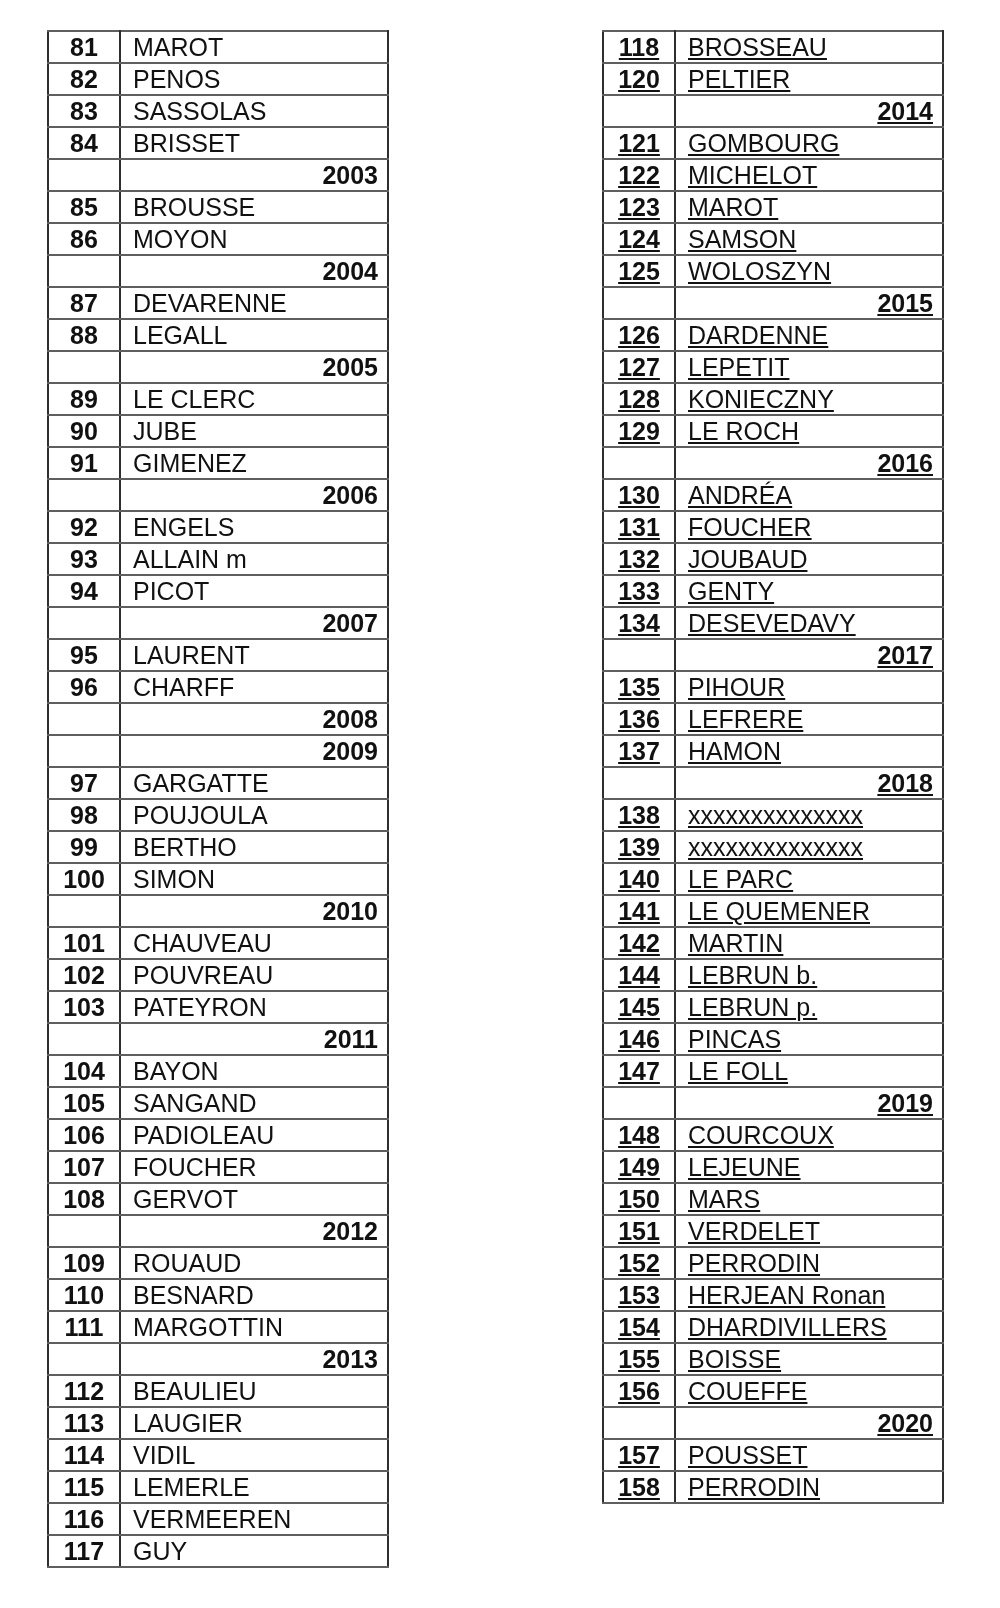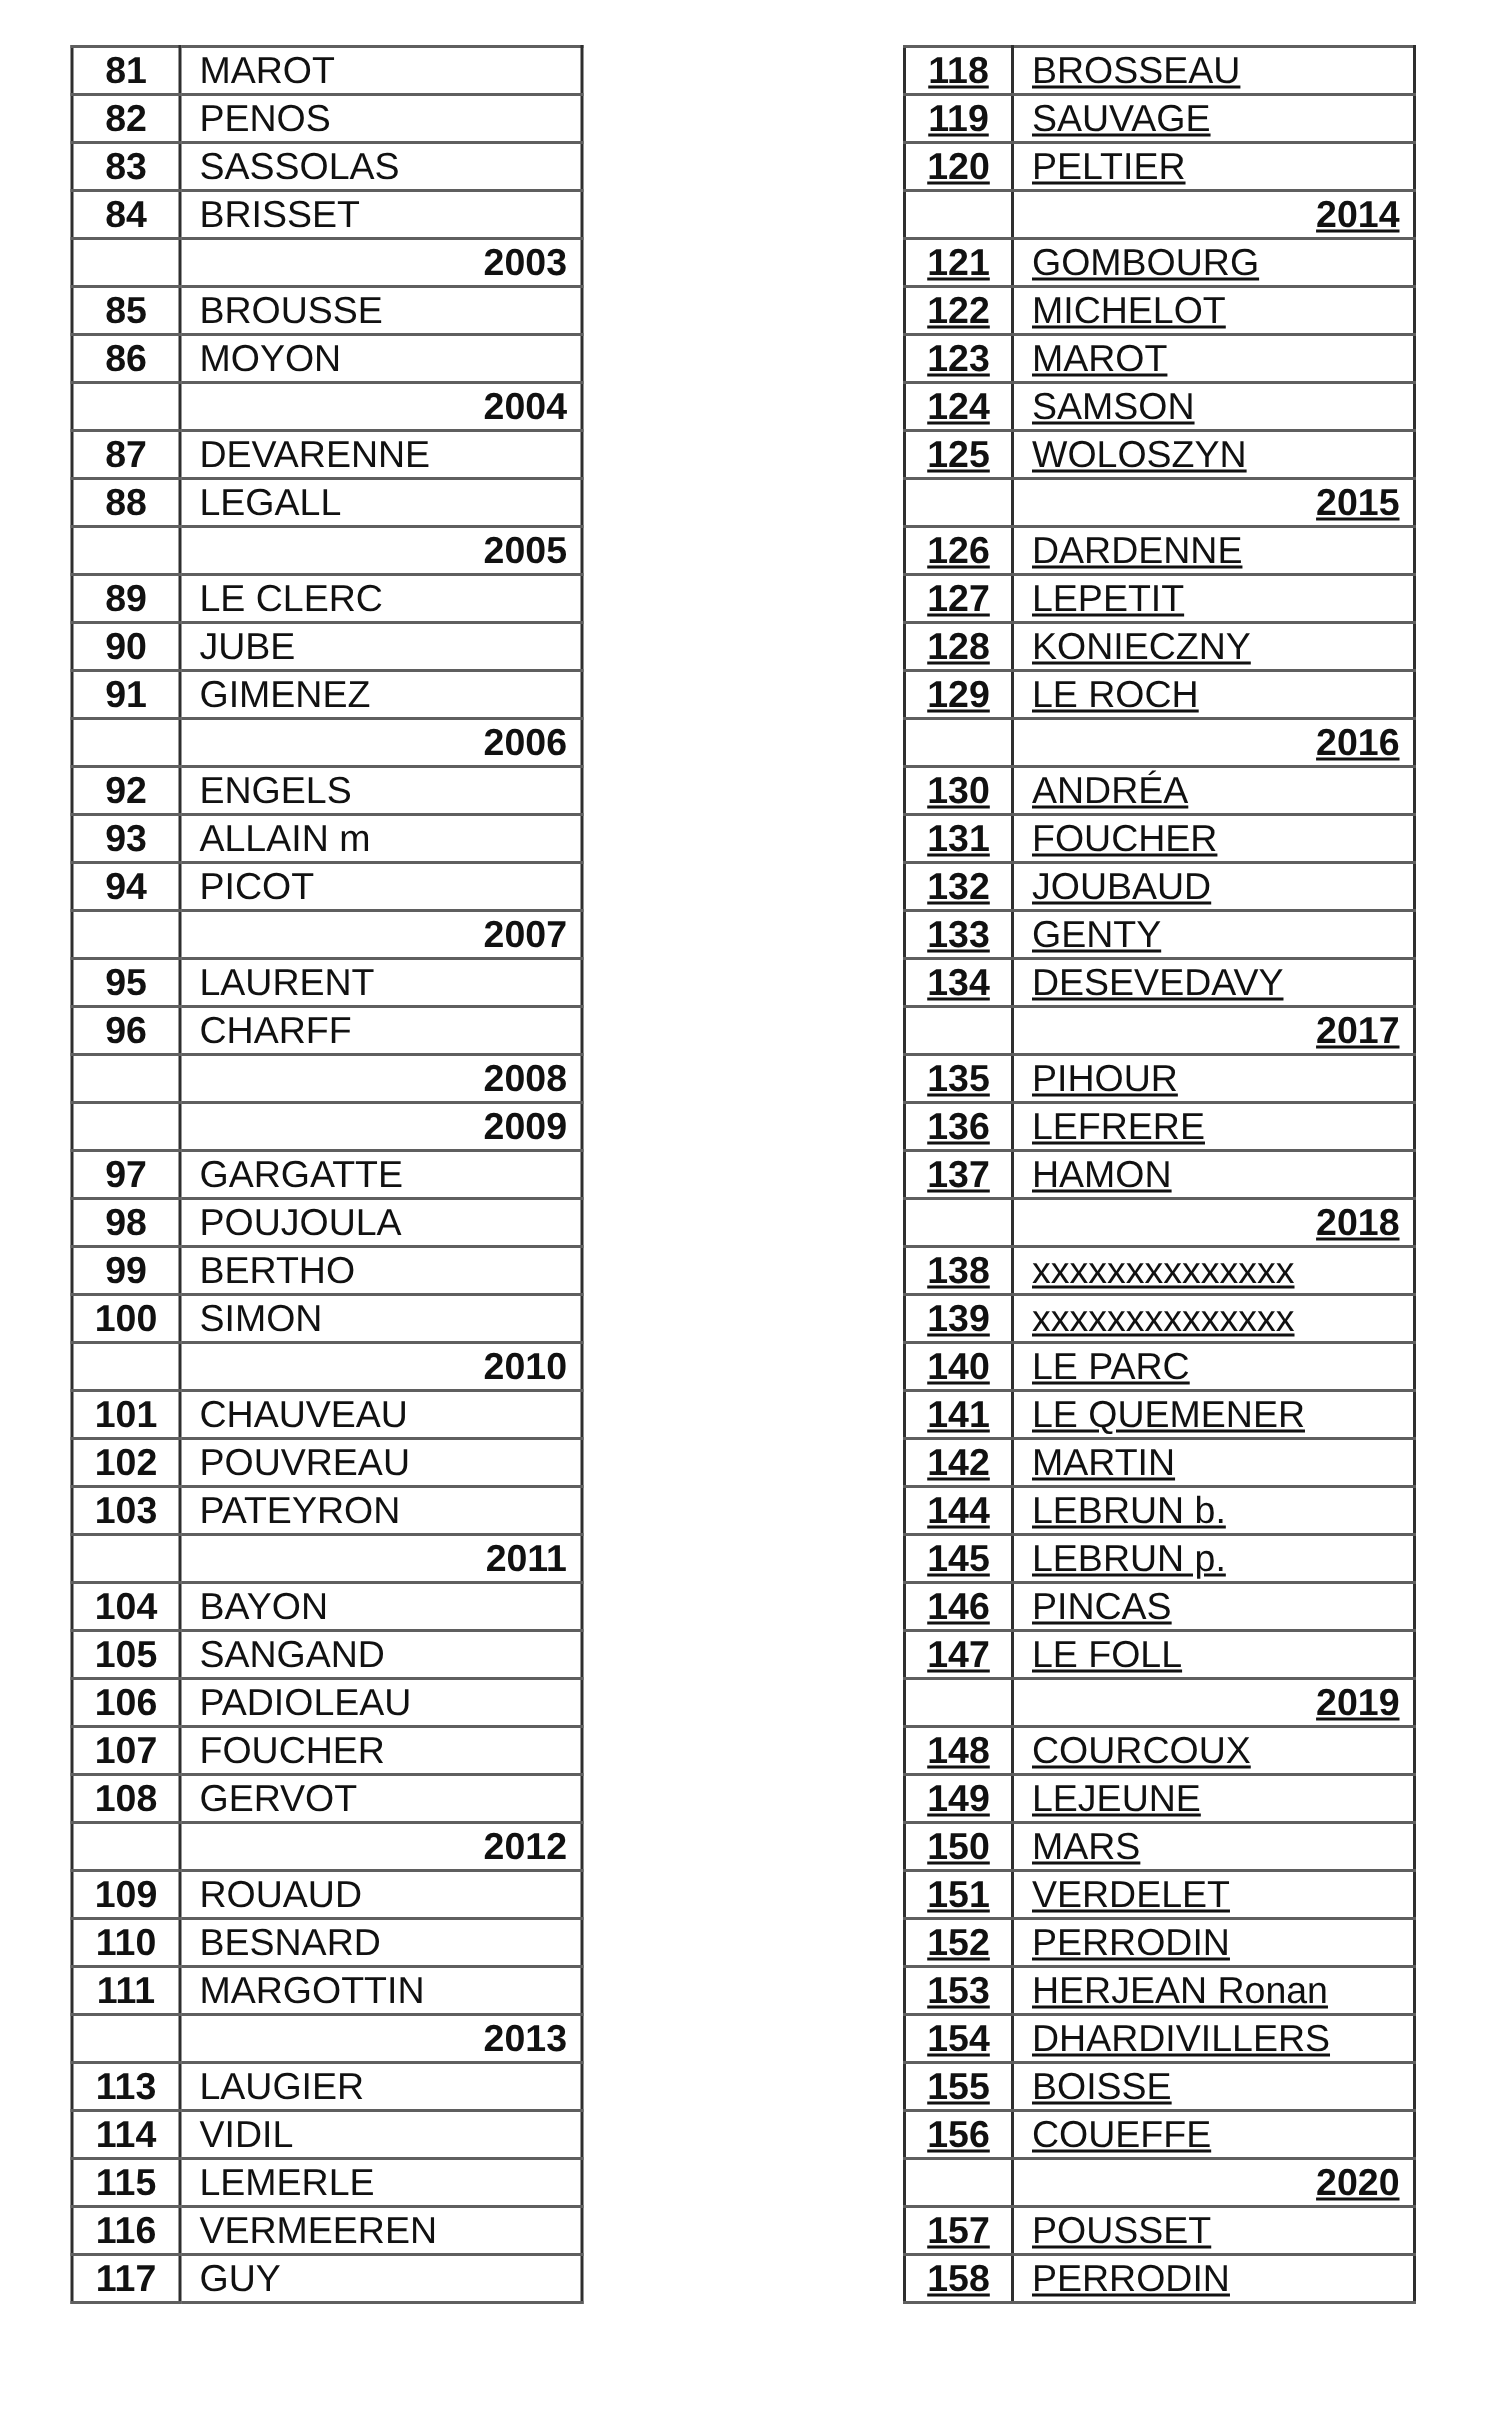--- a/index.html
+++ b/index.html
@@ -223,20 +223,24 @@
         </tr>
         <tr>
           <td class="num">111</td>
           <td class="name">MARGOTTIN</td>
         </tr>
         <tr>
           <td class="num"></td>
           <td class="name year">2013</td>
         </tr>
         <tr>
+          <td class="num">112</td>
+          <td class="name">BEAULIEU</td>
+        </tr>
+        <tr>
           <td class="num">113</td>
           <td class="name">LAUGIER</td>
         </tr>
         <tr>
           <td class="num">114</td>
           <td class="name">VIDIL</td>
         </tr>
         <tr>
           <td class="num">115</td>
           <td class="name">LEMERLE</td>
@@ -249,24 +253,20 @@
           <td class="num">117</td>
           <td class="name">GUY</td>
         </tr>
       </tbody>
   </table>
   <table class="roster" id="table-right">
     <tbody>
         <tr>
           <td class="num">118</td>
           <td class="name">BROSSEAU</td>
-        </tr>
-        <tr>
-          <td class="num">119</td>
-          <td class="name">SAUVAGE</td>
         </tr>
         <tr>
           <td class="num">120</td>
           <td class="name">PELTIER</td>
         </tr>
         <tr>
           <td class="num"></td>
           <td class="name year">2014</td>
         </tr>
         <tr>

